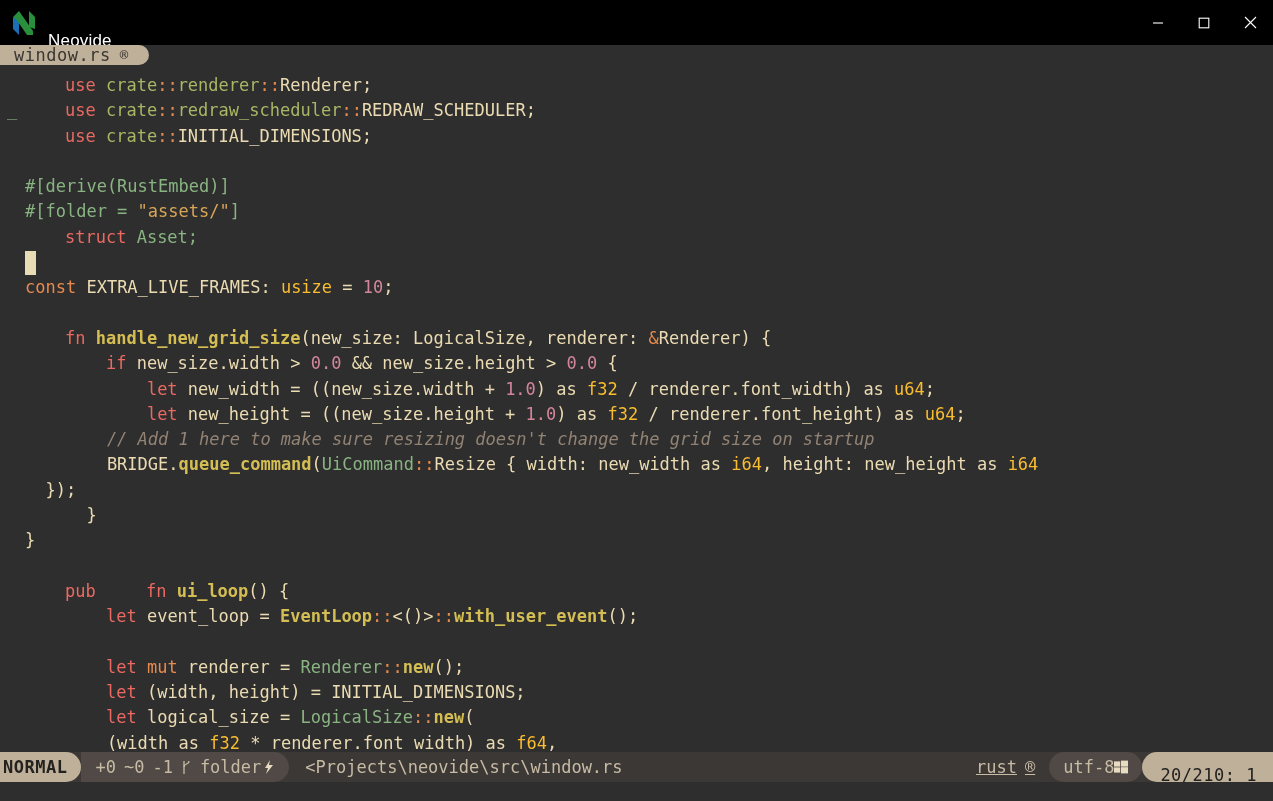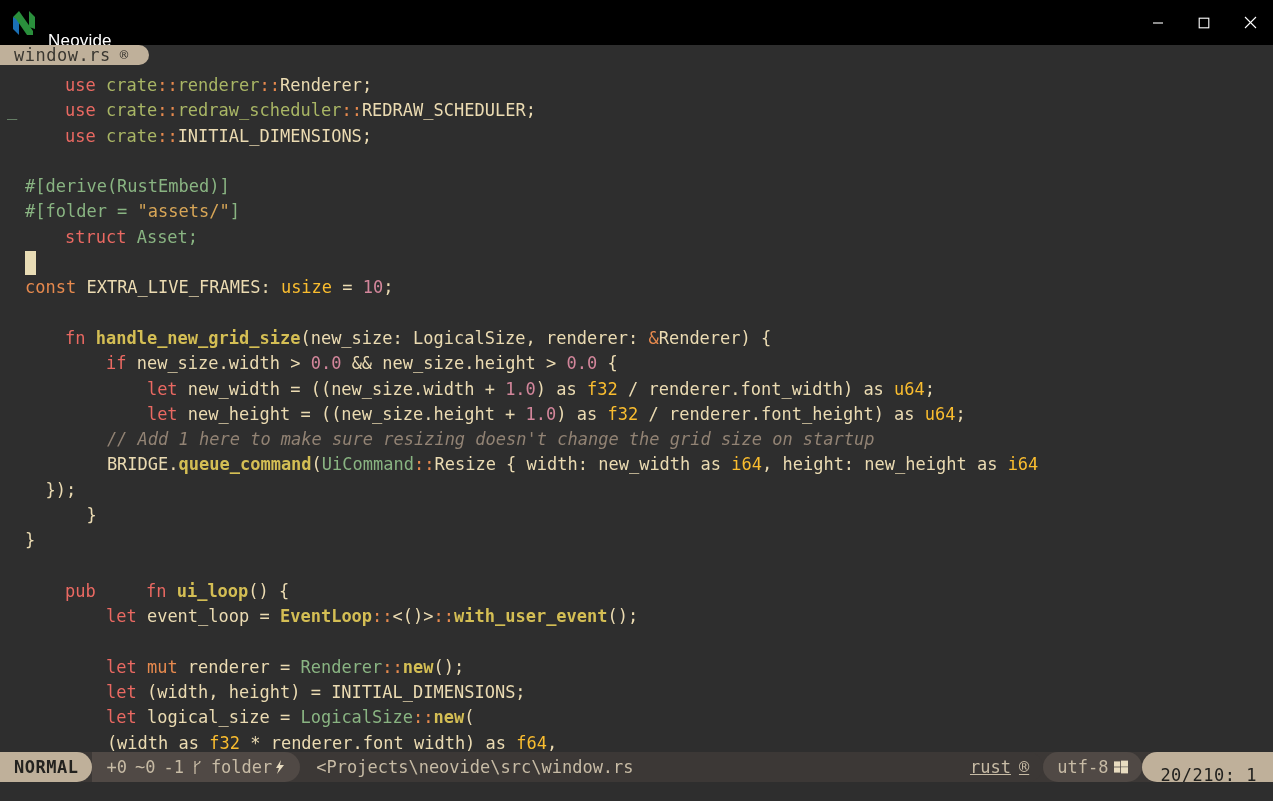--- a/index.html
+++ b/index.html
@@ -121,21 +121,21 @@
     width: 1273px;
     height: 30px;
     display: flex; align-items: stretch;
     font-size: 17px;
     background: #3c3836;
   }
   .sl-seg { display: flex; align-items: center; height: 30px; }
   .sl-mode {
     background: #bfb09a; color: #23221f;
     font-weight: bold;
-    padding: 0 14px 0 14px;
+    padding: 0 14px 0 3px;
     border-top-right-radius: 15px;
     border-bottom-right-radius: 15px;
     letter-spacing: .5px;
   }
   .sl-git {
     background: #504945; color: #c7bba5;
     padding: 0 14px;
     margin-left: 0px;
     border-top-right-radius: 15px;
     border-bottom-right-radius: 15px;
@@ -148,21 +148,21 @@
   }
   .sl-ft {
     background: #3c3836; color: #c7bba5;
     padding: 0 14px; gap: 8px;
     border-top-right-radius: 15px;
     border-bottom-right-radius: 15px;
     text-decoration: underline;
   }
   .sl-enc {
     background: #504945; color: #c7bba5;
-    padding: 0 14px; gap: 6px;
+    padding: 0 14px; gap: 0;
     border-top-left-radius: 15px;
     border-top-right-radius: 15px;
     border-bottom-left-radius: 15px;
     border-bottom-right-radius: 15px;
   }
   .sl-pos {
     background: #bfb09a; color: #23221f;
     padding: 16px 16px 0 18px;
     border-top-left-radius: 15px;
     border-bottom-left-radius: 15px;

